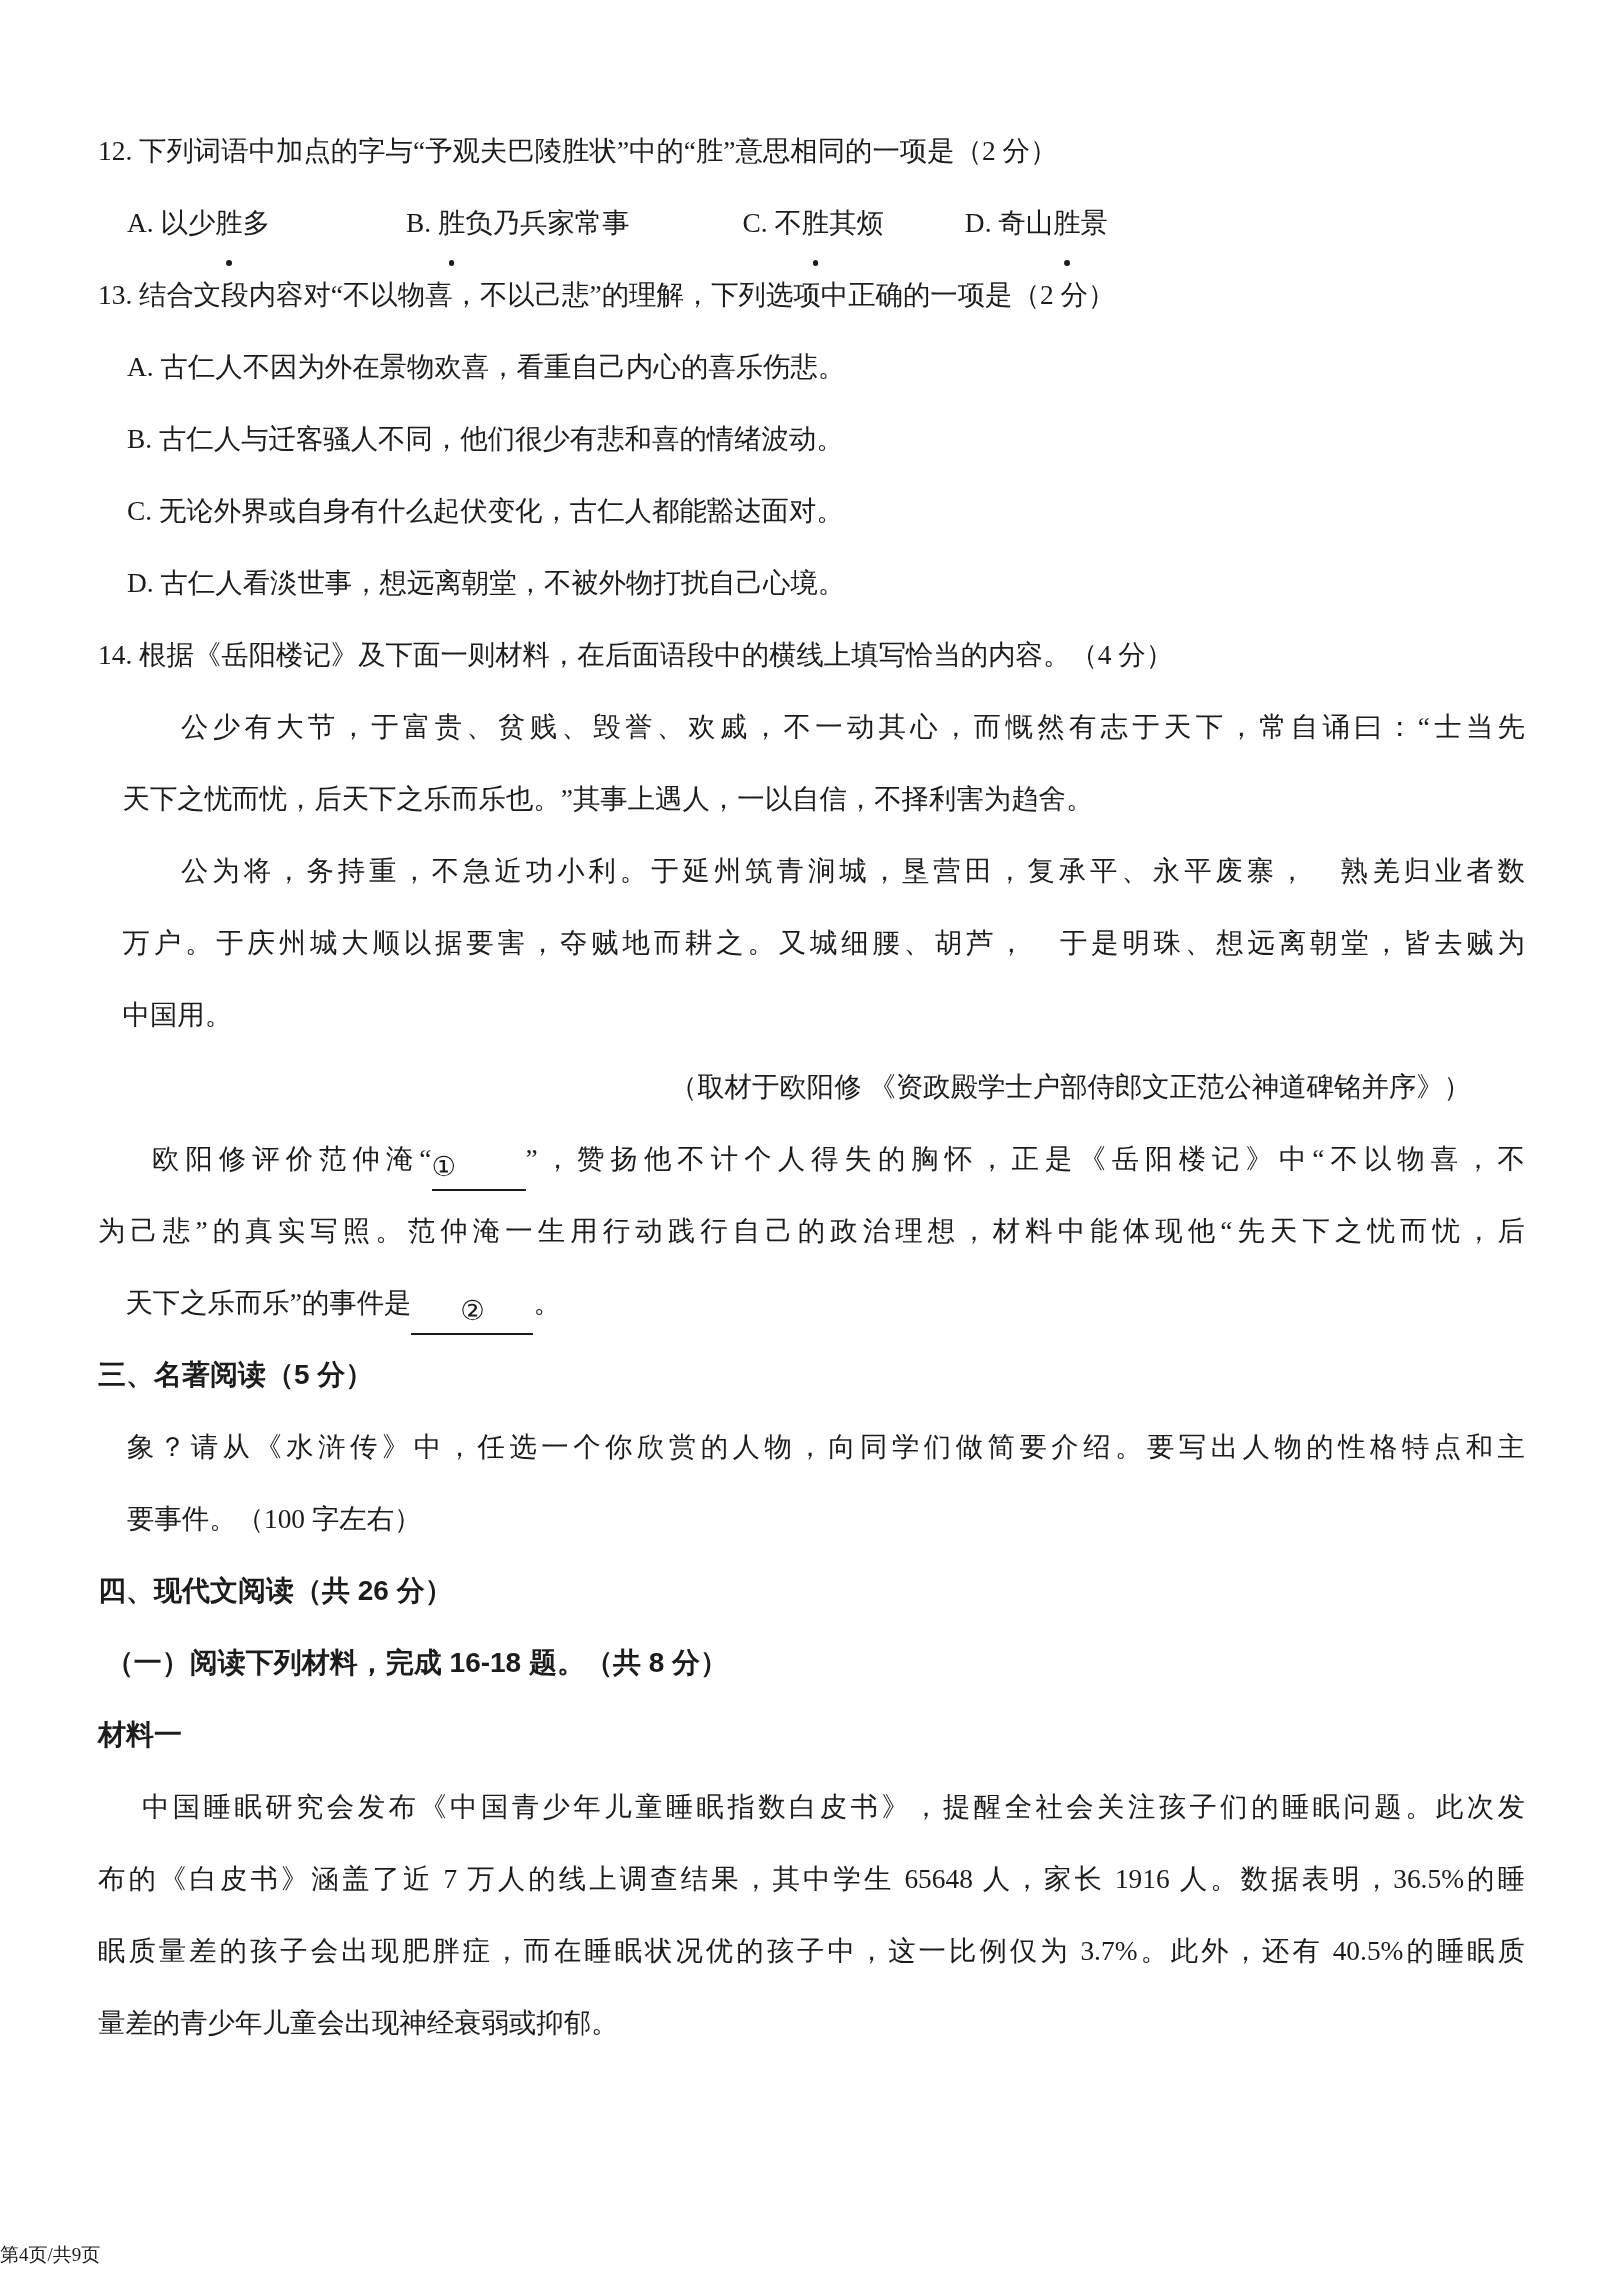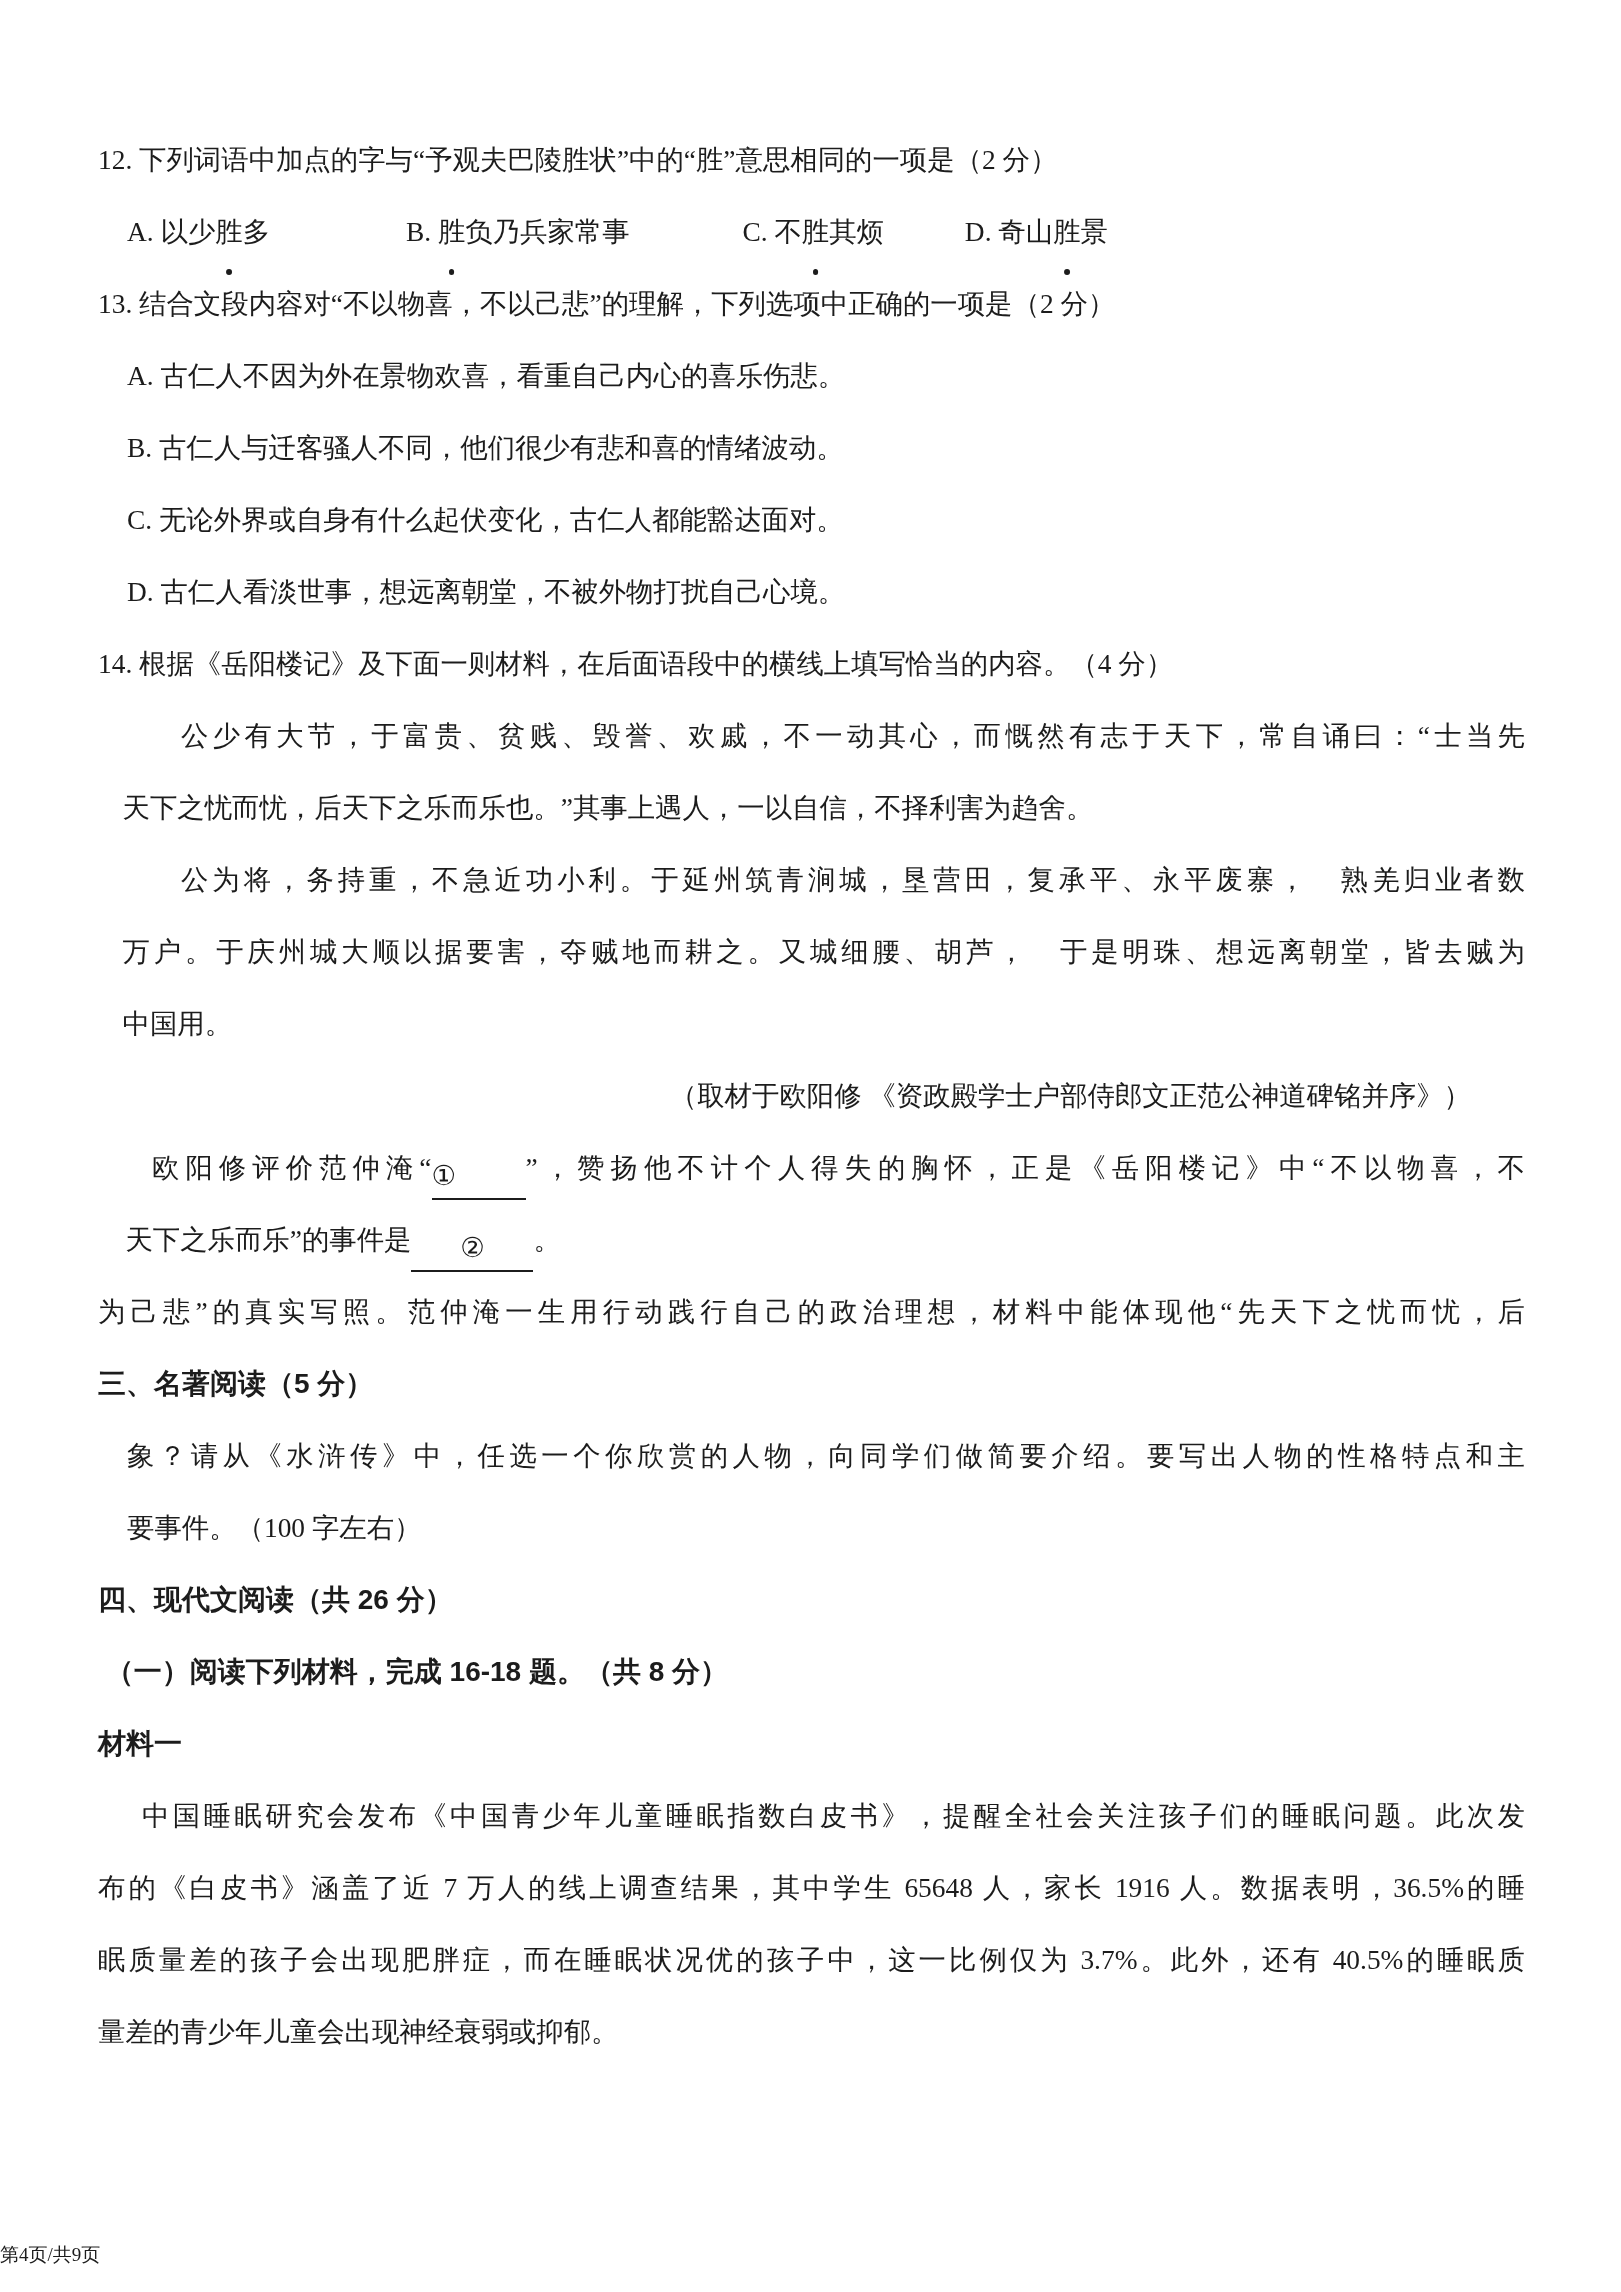--- a/index.html
+++ b/index.html
@@ -3,21 +3,21 @@
 <meta charset="utf-8">
 <style>
   :root { --ink:#1c1c1c; --paper:#ffffff; }
   * { box-sizing: border-box; }
   html,body { margin:0; padding:0; background:#ffffff; }
   .page {
     width:1621px; height:2293px; position:relative; overflow:hidden;
     background:var(--paper); color:var(--ink);
     font-family:"Liberation Serif","DejaVu Serif",serif;
   }
-  .content { position:absolute; top:124px; left:98px; right:96px; }
+  .content { position:absolute; top:115px; left:98px; right:96px; }
   .line { height:72px; line-height:72px; font-size:27.4px; white-space:nowrap; }
   .fill { white-space:normal; text-align:justify; text-align-last:justify; }
   .head {
     font-weight:700; font-size:28px;
     font-family:"Liberation Sans","DejaVu Sans",sans-serif;
   }
   .center { text-align:left; }
   .ind-a    { padding-left:29px; }
   .ind-mat  { padding-left:24.5px; }
   .ind-matf { padding-left:83px; }
@@ -72,22 +72,22 @@
     <div class="line">14. 根据《岳阳楼记》及下面一则材料，在后面语段中的横线上填写恰当的内容。（4 分）</div>
     <div>
       <div class="line fill ind-matf">公少有大节，于富贵、贫贱、毁誉、欢戚，不一动其心，而慨然有志于天下，常自诵曰：“士当先</div>
       <div class="line ind-mat">天下之忧而忧，后天下之乐而乐也。”其事上遇人，一以自信，不择利害为趋舍。</div>
       <div class="line fill ind-matf">公为将，务持重，不急近功小利。于延州筑青涧城，垦营田，复承平、永平废寨，　熟羌归业者数</div>
       <div class="line fill ind-mat">万户。于庆州城大顺以据要害，夺贼地而耕之。又城细腰、胡芦，　于是明珠、想远离朝堂，皆去贼为</div>
       <div class="line ind-mat">中国用。</div>
       <div class="line attrib">（取材于欧阳修 《资政殿学士户部侍郎文正范公神道碑铭并序》）</div>
     </div>
     <div class="line fill ind-sum1"><span>欧阳修评价范仲淹“</span><span class="blank blank-1"><span>①</span></span><span>”，赞扬他不计个人得失的胸怀，正是《岳阳楼记》中“不以物喜，不</span></div>
+    <div class="line fill">为己悲”的真实写照。范仲淹一生用行动践行自己的政治理想，材料中能体现他“先天下之忧而忧，后</div>
     <div class="line ind-sum3"><span>天下之乐而乐”的事件是</span><span class="blank blank-2"><span>②</span></span><span>。</span></div>
-    <div class="line fill">为己悲”的真实写照。范仲淹一生用行动践行自己的政治理想，材料中能体现他“先天下之忧而忧，后</div>
 
     <div class="line head">三、名著阅读（5 分）</div>
 
     <div class="line fill ind-a">象？请从《水浒传》中，任选一个你欣赏的人物，向同学们做简要介绍。要写出人物的性格特点和主</div>
     <div class="line ind-a">要事件。（100 字左右）</div>
 
     <div class="line head">四、现代文阅读（共 26 分）</div>
     <div class="line head ind-sub">（一）阅读下列材料，完成 16-18 题。（共 8 分）</div>
     <div class="line head center">材料一</div>
     <div>

